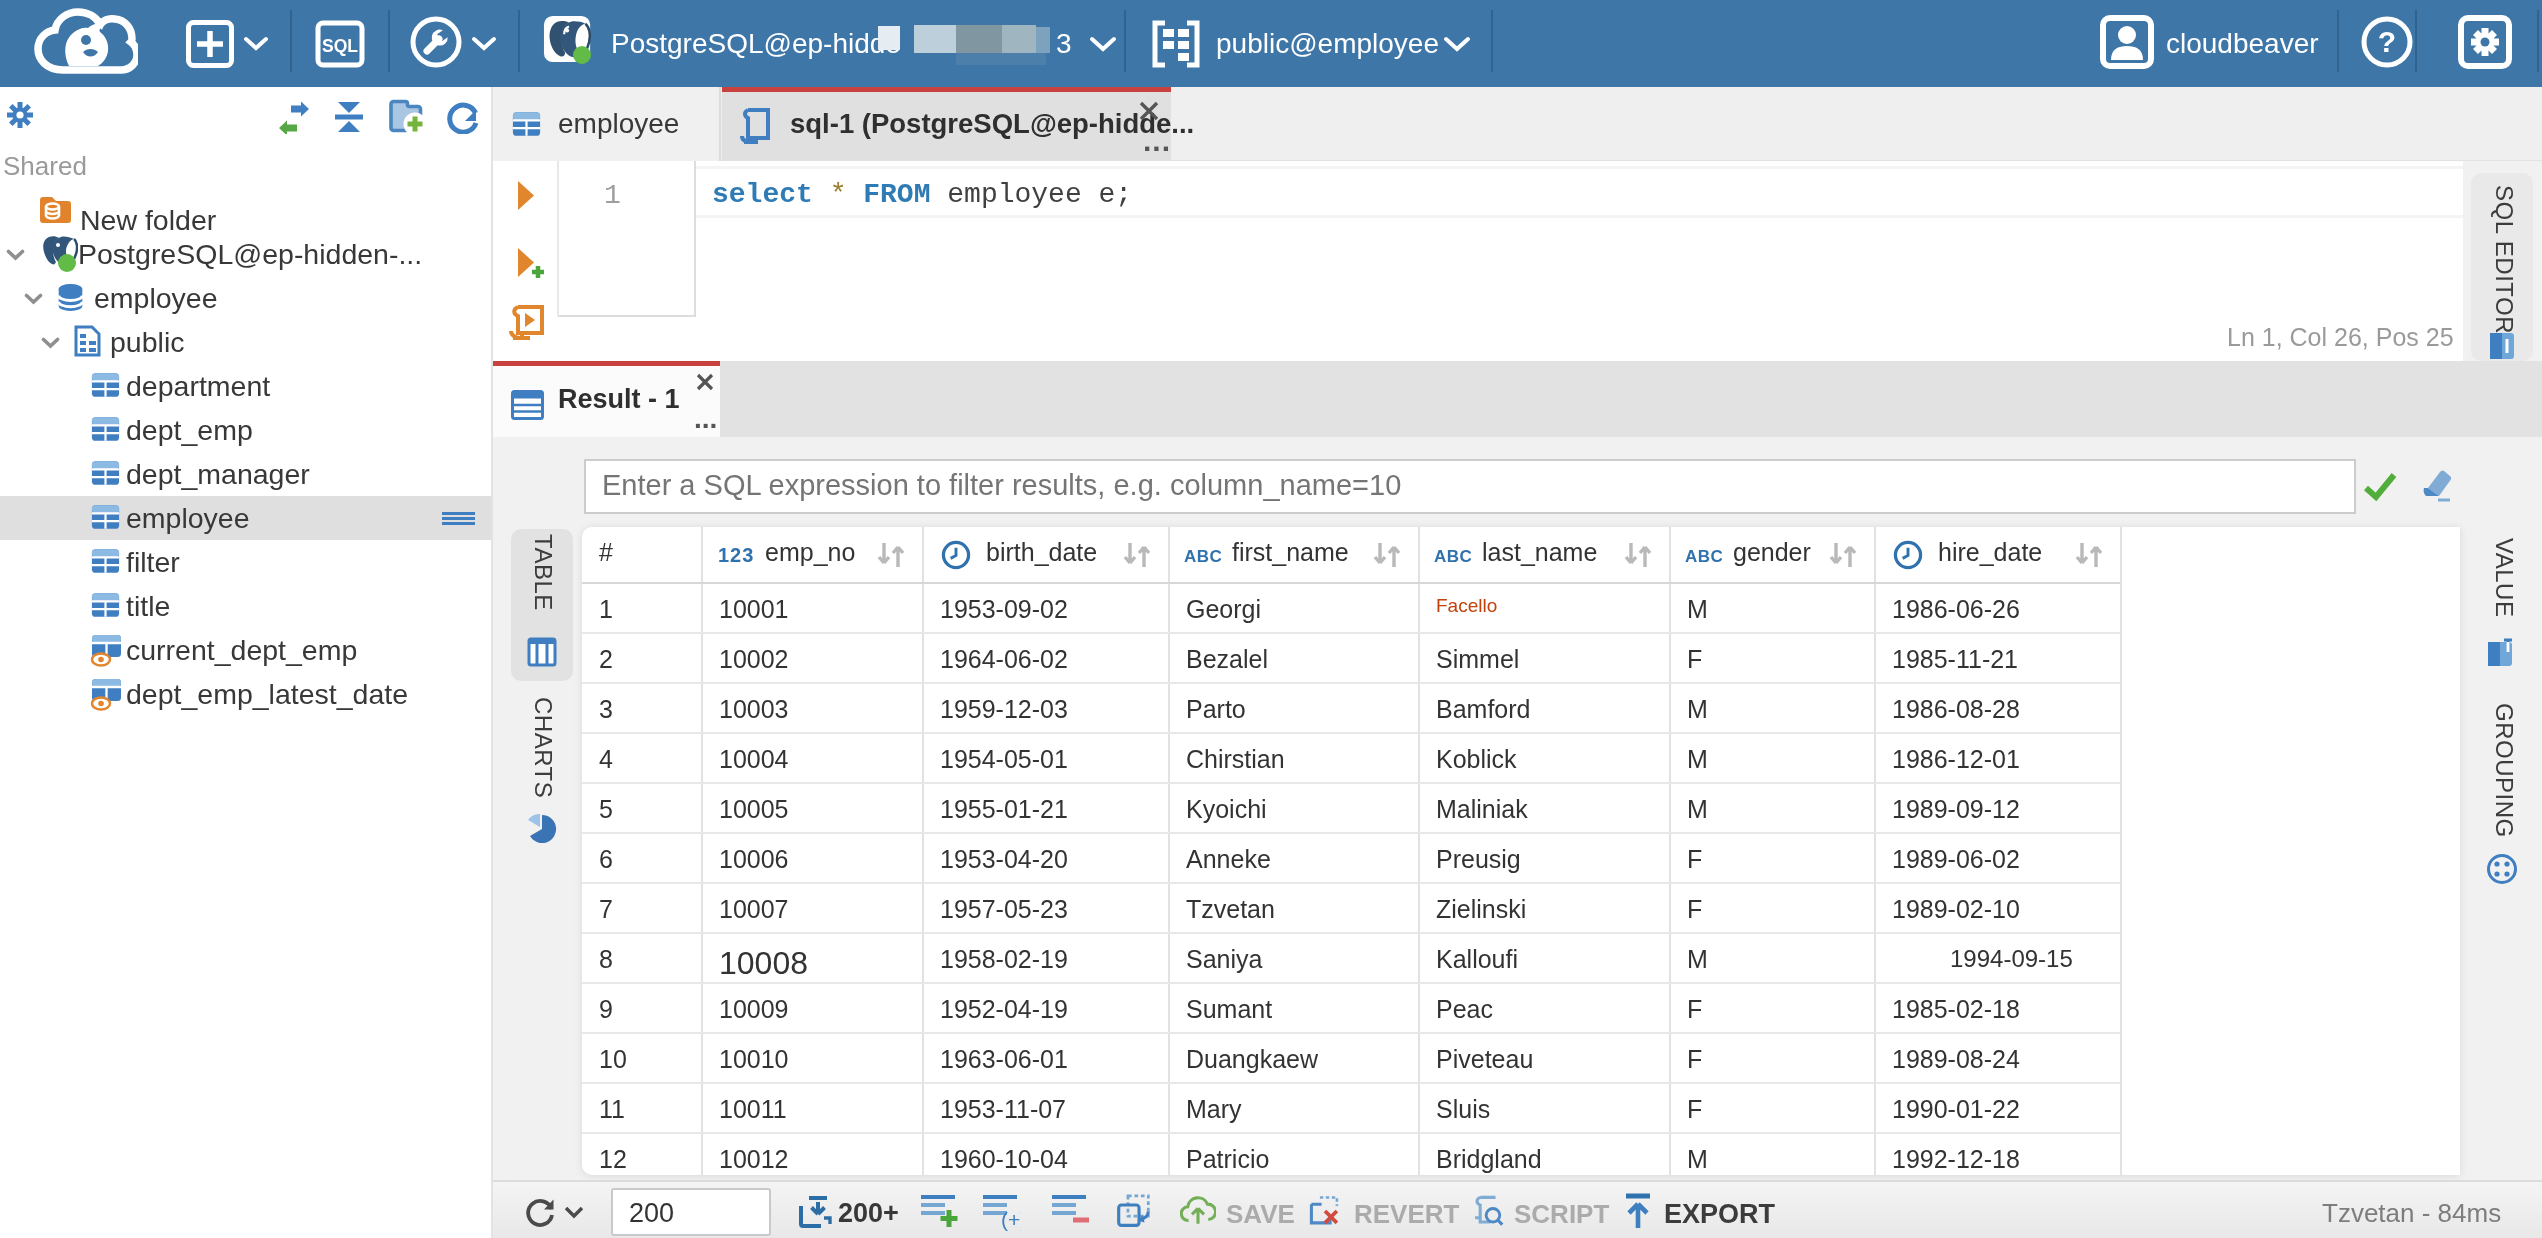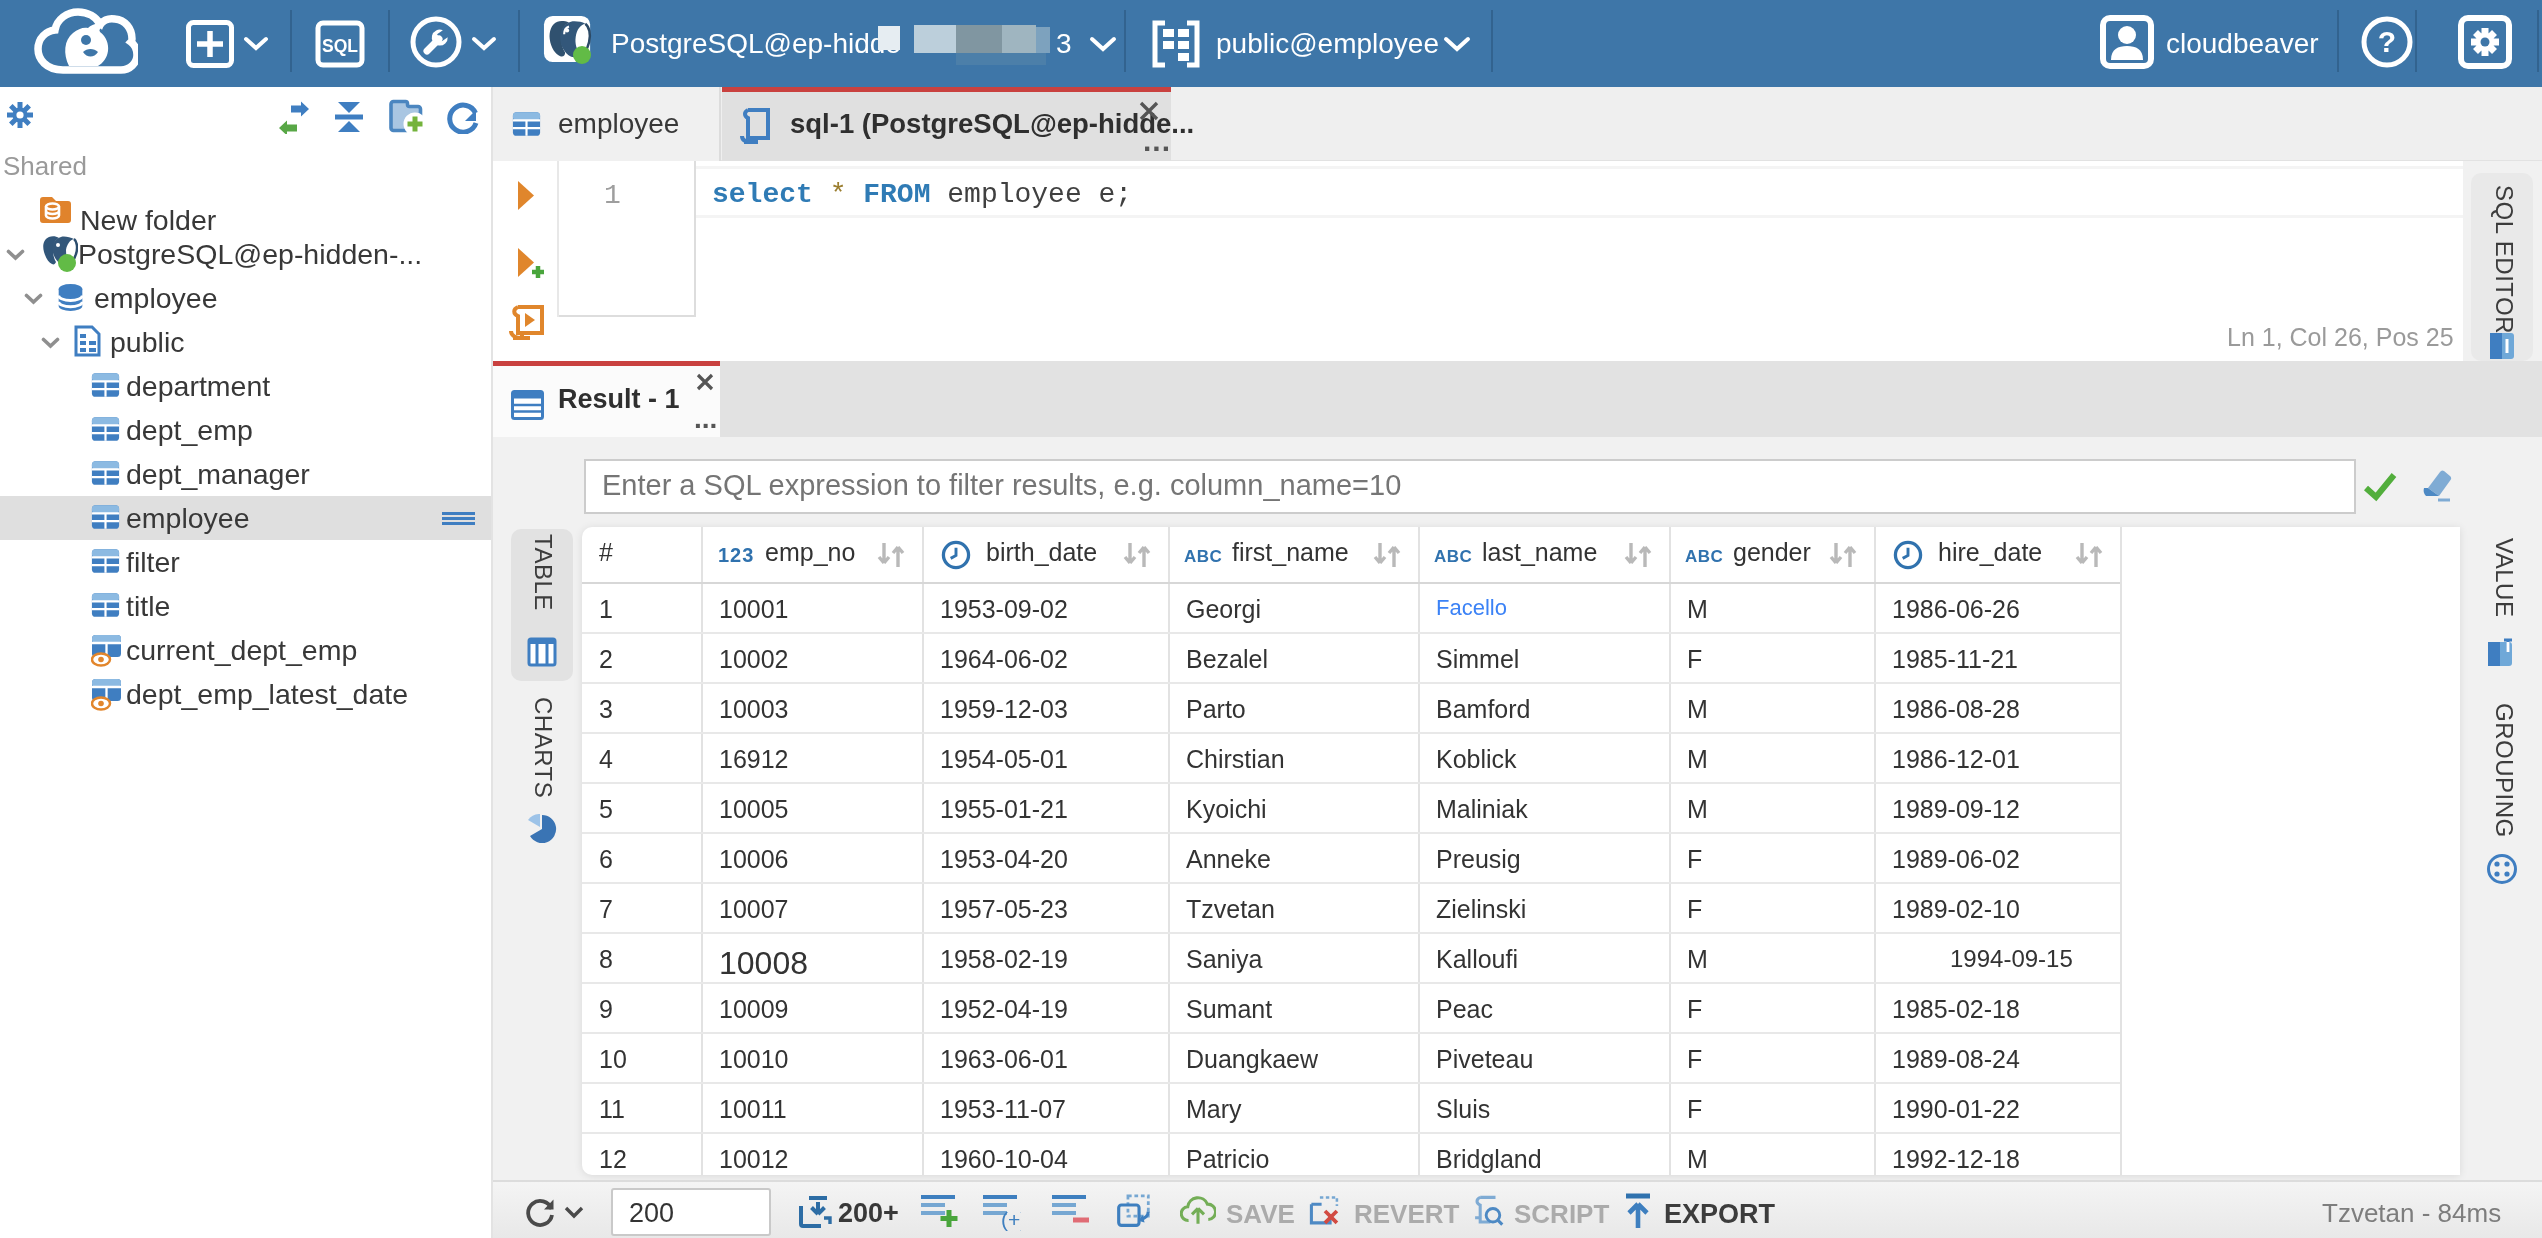--- a/index.html
+++ b/index.html
@@ -424,39 +424,39 @@
     </svg>
 <div class="abs" style="left:1356px;top:11px;font-size:25px;color:#333">hire_date</div>
 <svg class="abs" style="left:1492px;top:14px" width="30" height="28" viewBox="0 0 30 28">
 <path d="M8 2 V22 M8 22 L3 16 M8 22 L13 16" stroke="#b9b9b9" stroke-width="3.4" fill="none"></path>
 <path d="M22 26 V6 M22 6 L17 12 M22 6 L27 12" stroke="#b9b9b9" stroke-width="3.4" fill="none"></path>
     </svg>
 <div class="abs" style="left:17px;top:68px;font-size:25px;color:#333">1</div>
 <div class="abs" style="left:137px;top:68px;font-size:25px;color:#333">10001</div>
 <div class="abs" style="left:358px;top:68px;font-size:25px;color:#333">1953-09-02</div>
 <div class="abs" style="left:604px;top:68px;font-size:25px;color:#333">Georgi</div>
-<div class="abs" style="left:854px;top:68px;font-size:22px;color:#3b82f6">Facello</div>
+<div class="abs" style="left:854px;top:68px;font-size:19px;color:#c2410c">Facello</div>
 <div class="abs" style="left:1105px;top:68px;font-size:25px;color:#333">M</div>
 <div class="abs" style="left:1310px;top:68px;font-size:25px;color:#333">1986-06-26</div>
 <div class="abs" style="left:17px;top:118px;font-size:25px;color:#333">2</div>
 <div class="abs" style="left:137px;top:118px;font-size:25px;color:#333">10002</div>
 <div class="abs" style="left:358px;top:118px;font-size:25px;color:#333">1964-06-02</div>
 <div class="abs" style="left:604px;top:118px;font-size:25px;color:#333">Bezalel</div>
 <div class="abs" style="left:854px;top:118px;font-size:25px;color:#333">Simmel</div>
 <div class="abs" style="left:1105px;top:118px;font-size:25px;color:#333">F</div>
 <div class="abs" style="left:1310px;top:118px;font-size:25px;color:#333">1985-11-21</div>
 <div class="abs" style="left:17px;top:168px;font-size:25px;color:#333">3</div>
 <div class="abs" style="left:137px;top:168px;font-size:25px;color:#333">10003</div>
 <div class="abs" style="left:358px;top:168px;font-size:25px;color:#333">1959-12-03</div>
 <div class="abs" style="left:604px;top:168px;font-size:25px;color:#333">Parto</div>
 <div class="abs" style="left:854px;top:168px;font-size:25px;color:#333">Bamford</div>
 <div class="abs" style="left:1105px;top:168px;font-size:25px;color:#333">M</div>
 <div class="abs" style="left:1310px;top:168px;font-size:25px;color:#333">1986-08-28</div>
 <div class="abs" style="left:17px;top:218px;font-size:25px;color:#333">4</div>
-<div class="abs" style="left:137px;top:218px;font-size:25px;color:#333">16912</div>
+<div class="abs" style="left:137px;top:218px;font-size:25px;color:#333">10004</div>
 <div class="abs" style="left:358px;top:218px;font-size:25px;color:#333">1954-05-01</div>
 <div class="abs" style="left:604px;top:218px;font-size:25px;color:#333">Chirstian</div>
 <div class="abs" style="left:854px;top:218px;font-size:25px;color:#333">Koblick</div>
 <div class="abs" style="left:1105px;top:218px;font-size:25px;color:#333">M</div>
 <div class="abs" style="left:1310px;top:218px;font-size:25px;color:#333">1986-12-01</div>
 <div class="abs" style="left:17px;top:268px;font-size:25px;color:#333">5</div>
 <div class="abs" style="left:137px;top:268px;font-size:25px;color:#333">10005</div>
 <div class="abs" style="left:358px;top:268px;font-size:25px;color:#333">1955-01-21</div>
 <div class="abs" style="left:604px;top:268px;font-size:25px;color:#333">Kyoichi</div>
 <div class="abs" style="left:854px;top:268px;font-size:25px;color:#333">Maliniak</div>

